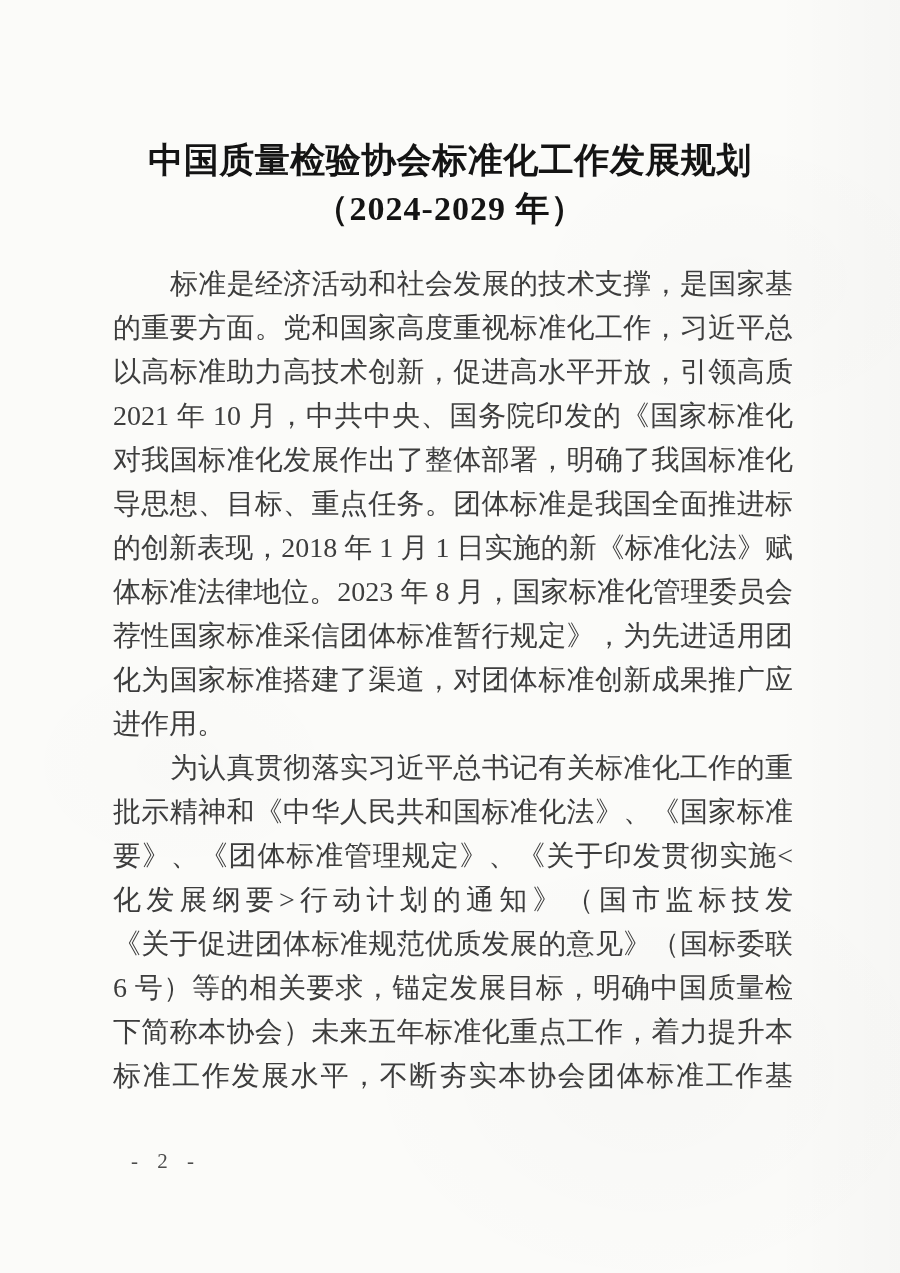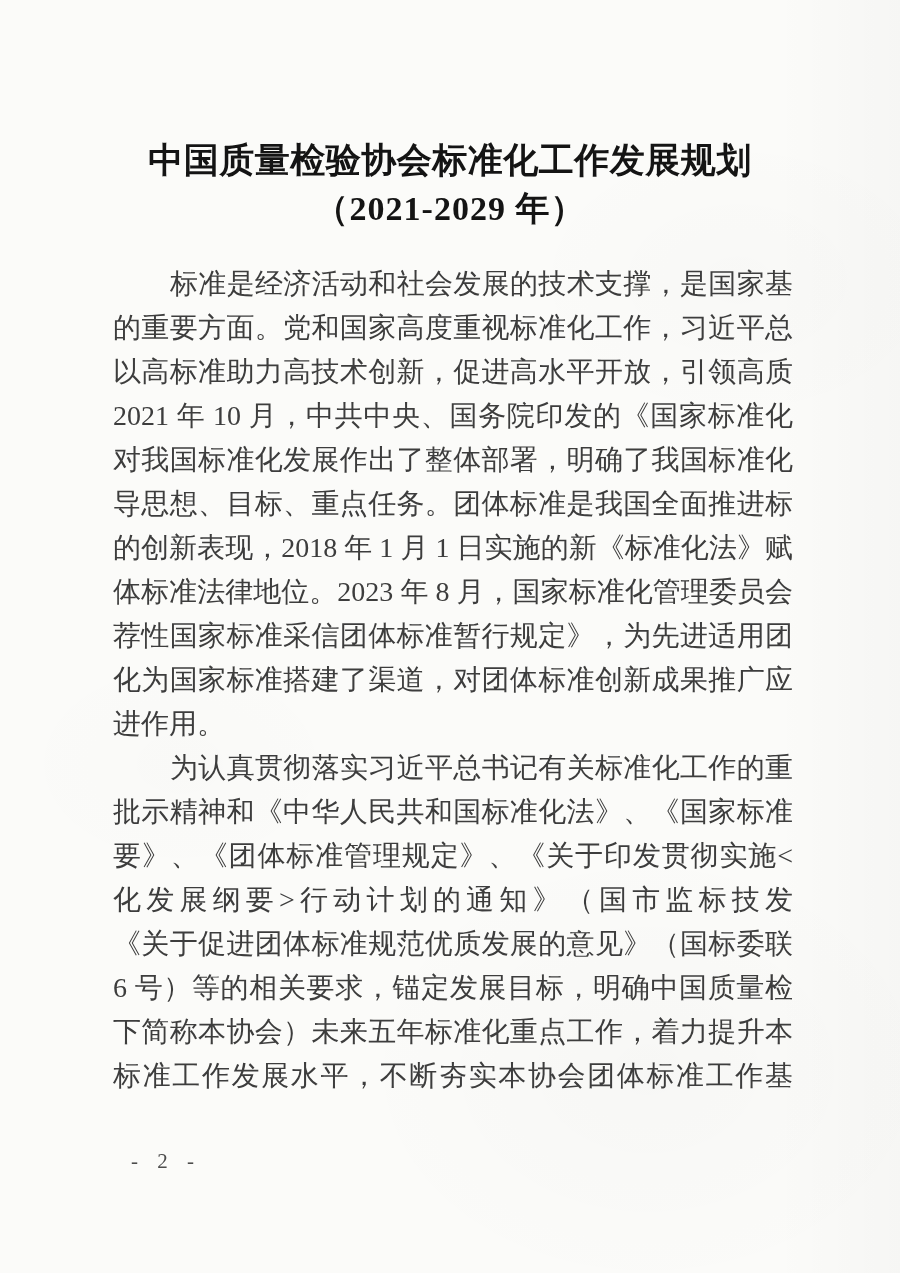--- a/index.html
+++ b/index.html
@@ -71,21 +71,21 @@
     color: #4c4c4c;
   }
 </style>
 </head>
 <body>
 
 <div class="page">
 
   <header class="title-block">
     <div class="title-line1">中国质量检验协会标准化工作发展规划</div>
-    <div class="title-line2">（2021-2029 年）</div>
+    <div class="title-line2">（2024-2029 年）</div>
   </header>
 
   <main class="body-block">
 
     <div class="line indent">标准是经济活动和社会发展的技术支撑，是国家基础性制度</div>
     <div class="line">的重要方面。党和国家高度重视标准化工作，习近平总书记强调，</div>
     <div class="line">以高标准助力高技术创新，促进高水平开放，引领高质量发展。</div>
     <div class="line">2021 年 10 月，中共中央、国务院印发的《国家标准化发展纲要》，</div>
     <div class="line">对我国标准化发展作出了整体部署，明确了我国标准化发展的指</div>
     <div class="line">导思想、目标、重点任务。团体标准是我国全面推进标准化建设</div>

